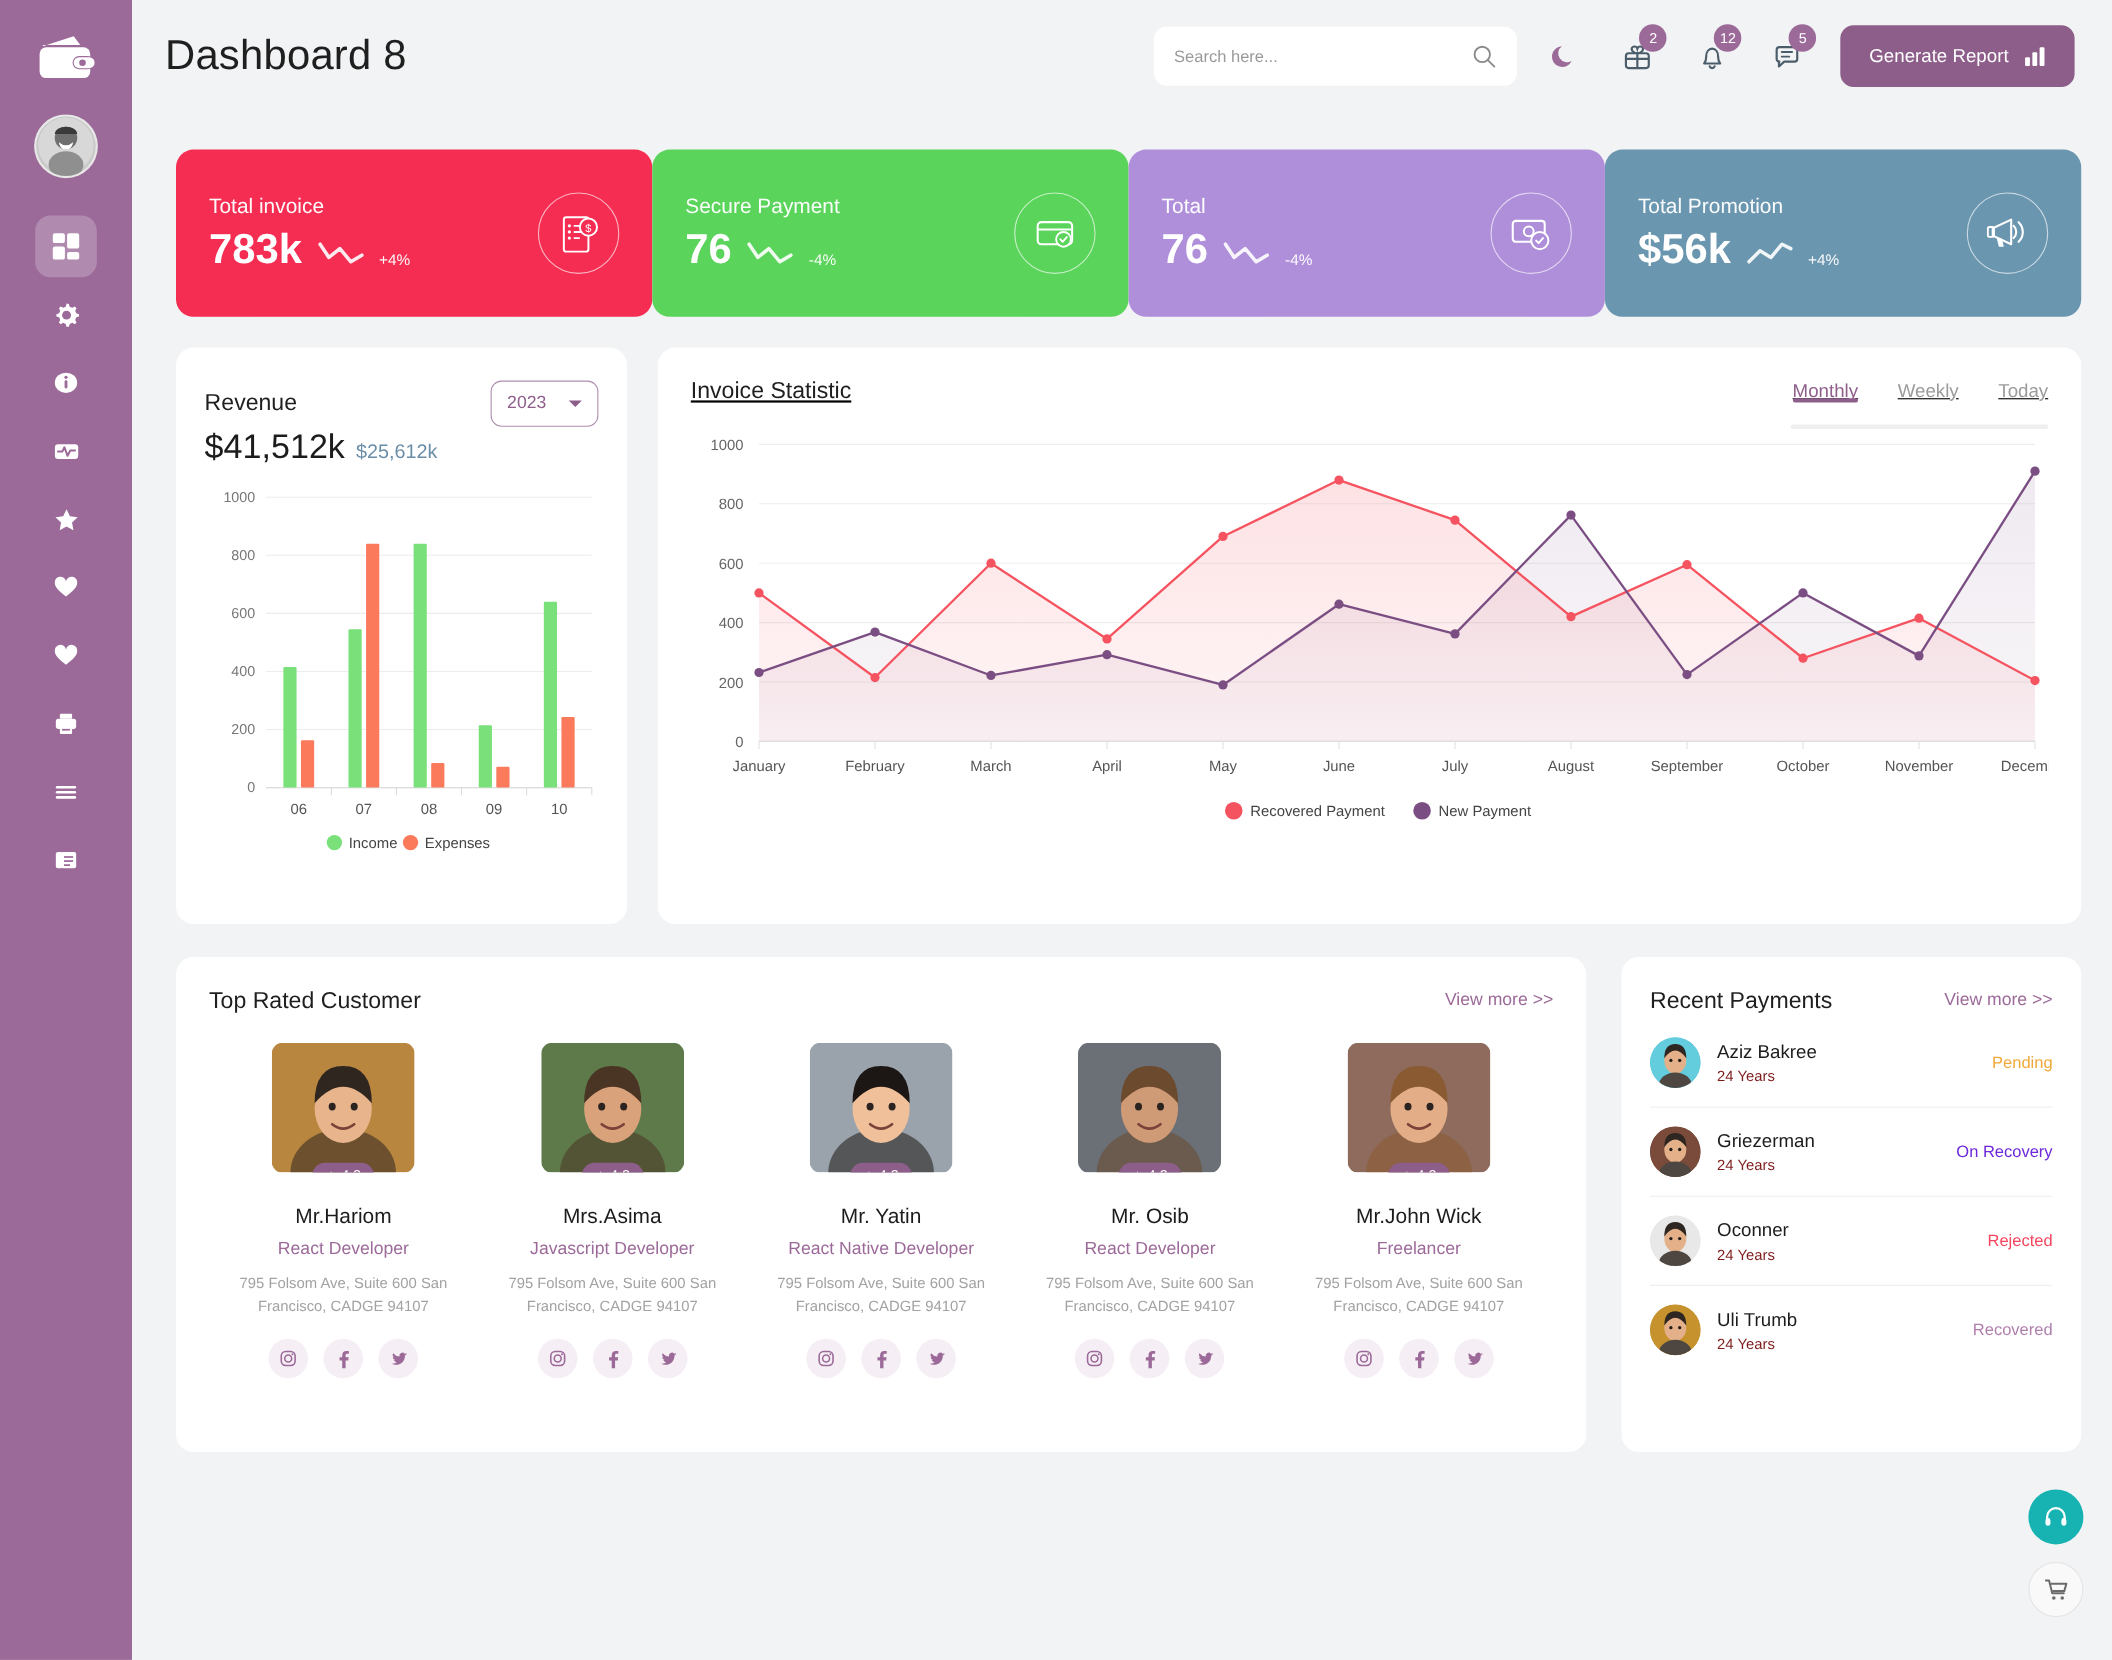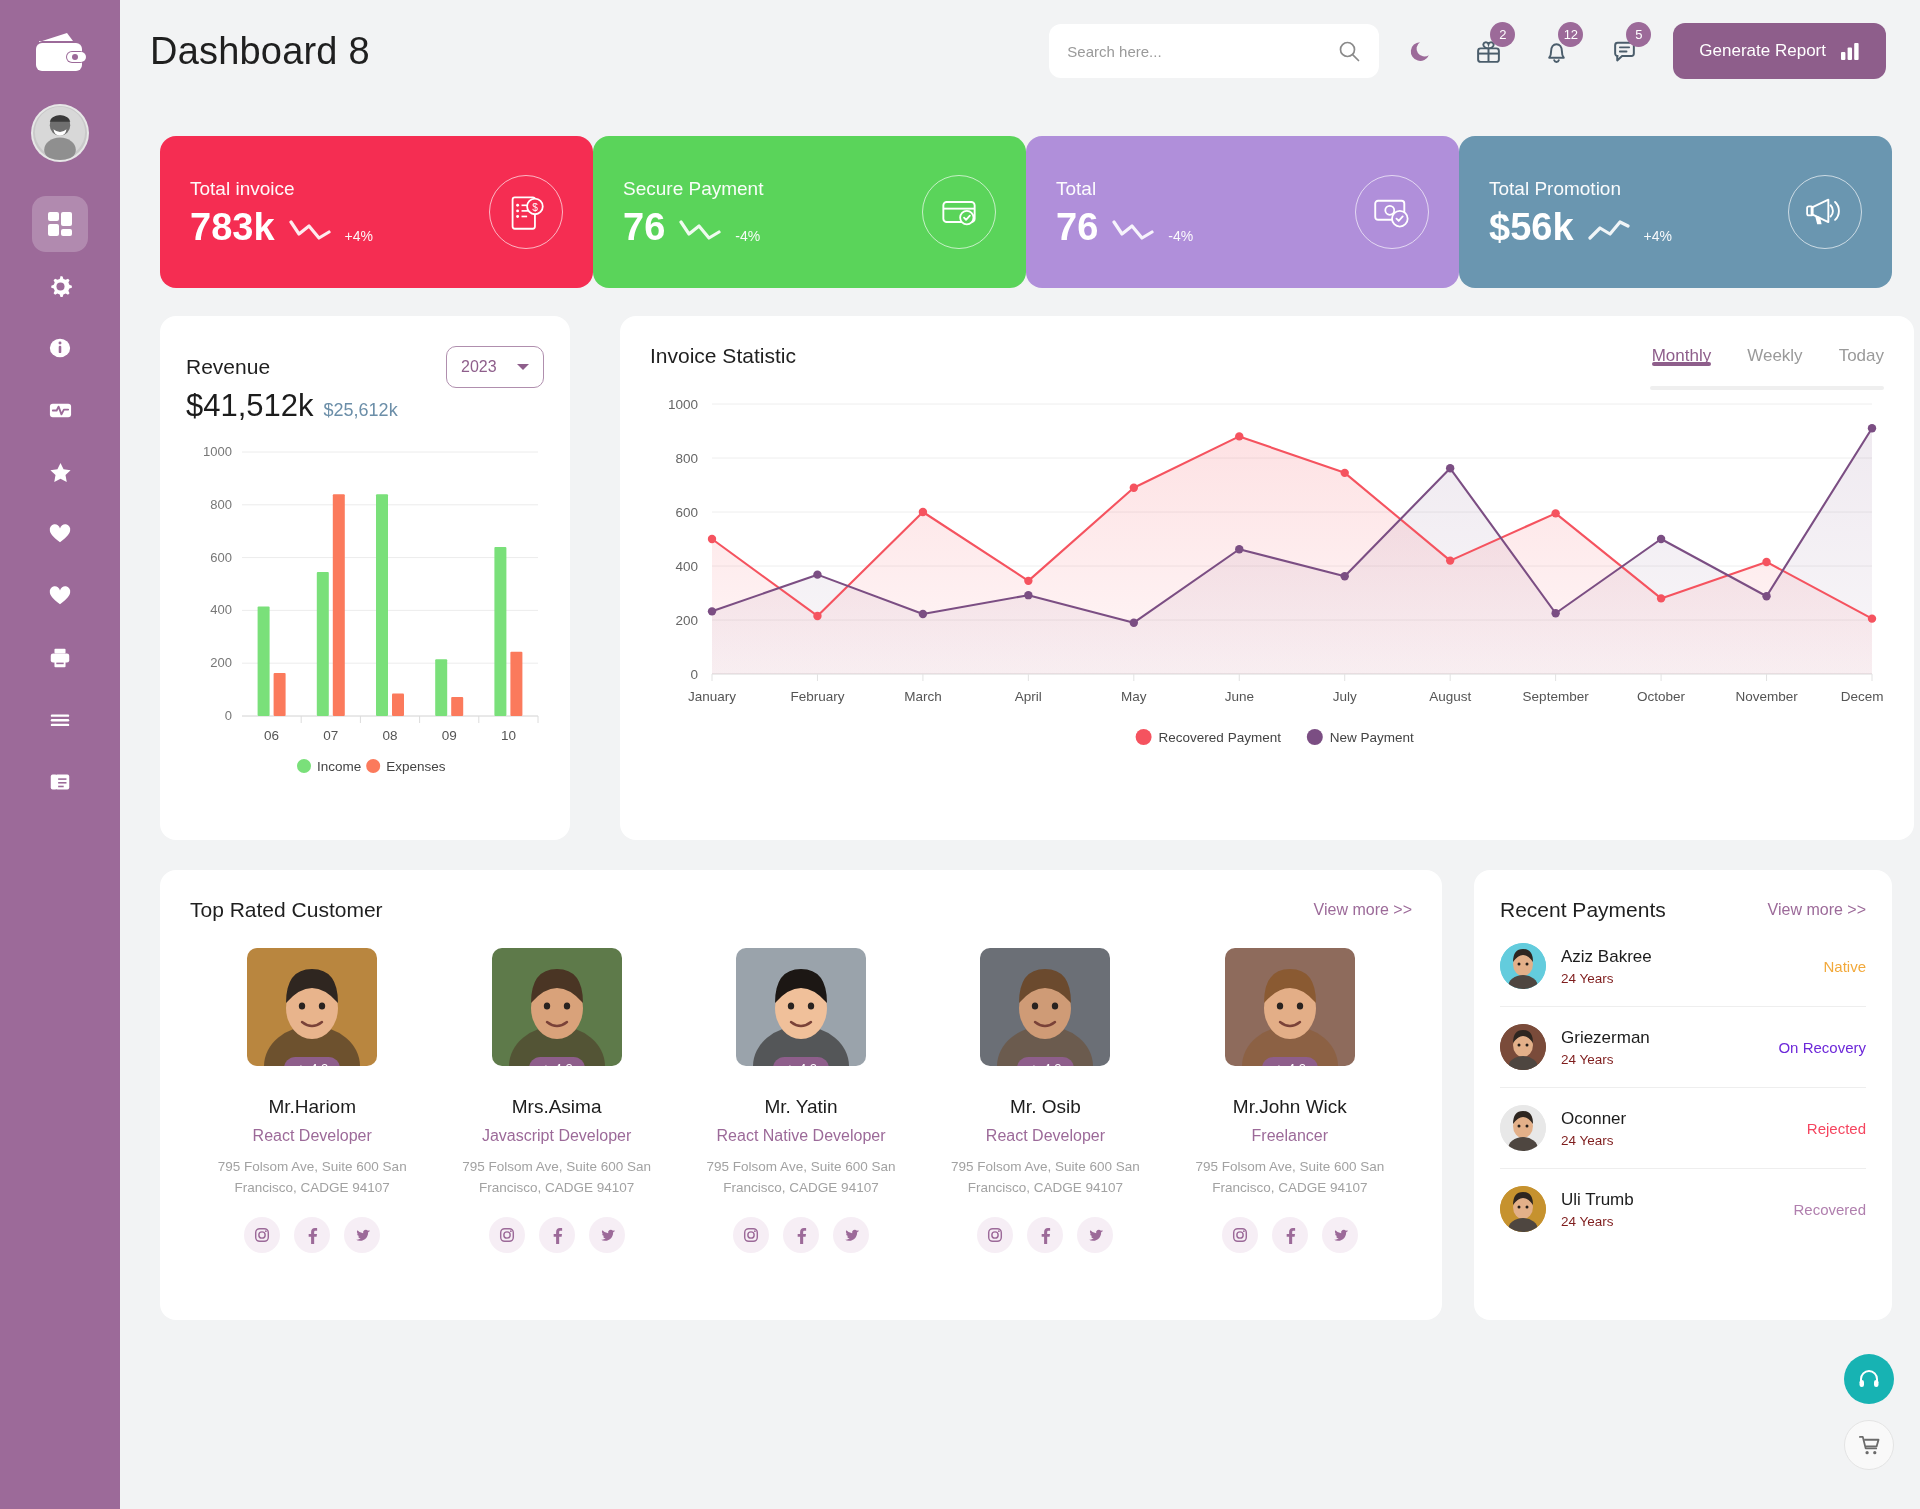--- a/index.html
+++ b/index.html
@@ -79,21 +79,21 @@
   .panel-head { display: flex; align-items: center; justify-content: space-between; }
   .panel-title { font-size: 21px; color: #1f1f1f; font-weight: 400;}
   #year-select {
     width: 98px; height: 42px; border: 1.3px solid #b08fae; border-radius: 10px;
     color: #8e5e8b; font-size: 16px; display: flex; align-items: center;
     justify-content: space-between; padding: 0 14px; cursor: pointer; background: #fff;
   }
   .rev-amounts { display: flex; align-items: baseline; gap: 10px; }
   .rev-main { font-size: 31px; color: #1c1c1c; font-weight: 500;}
   .rev-sub { font-size: 18px; color: #6b8ea8; }
-  #invoice-panel { left: 620px; top: 316px; width: 1294px; height: 524px; padding: 28px 30px; }
+  #invoice-panel { left: 598px; top: 316px; width: 1294px; height: 524px; padding: 28px 30px; text-decoration: underline; }
   .tabs { display: flex; gap: 36px; align-items: center; }
   .tab { font-size: 17px; color: #9a9a9a; cursor: pointer; position: relative;}
   .tab.active { color: #8e5e8b; }
   .tab-underline { position: absolute; height: 4px; border-radius: 3px; background: #eeeeee; bottom: 0; left: 0; right: 0;}
   .tab.active .tab-underline { background: #8e5e8b; }
   
   #customer-panel { left: 160px; top: 870px; width: 1282px; height: 450px; padding: 28px 30px; }
   .view-more { font-size: 16px; color: #9c6a99; cursor: pointer; }
   .cust-grid { display: flex; margin-top: 26px; }
   .cust { flex: 1; display: flex; flex-direction: column; align-items: center; }
@@ -727,21 +727,21 @@
             <ellipse cx="23" cy="21" rx="10" ry="12" fill="#e3b089"></ellipse>
             <path d="M13 19 q10-14 20 0 q0-13 -10-13 q-10 0 -10 13z" fill="#2e2620"></path>
             <ellipse cx="23" cy="44" rx="15" ry="12" fill="#4e4640"></ellipse>
             <circle cx="19" cy="21" r="1.5" fill="#221c18"></circle>
             <circle cx="27" cy="21" r="1.5" fill="#221c18"></circle>
           </svg></div>
         <div class="pay-info">
           <div class="pay-name">Aziz Bakree</div>
           <div class="pay-age">24 Years</div>
         </div>
-        <div class="pay-status" style="color:#f2a93b">Native</div>
+        <div class="pay-status" style="color:#f2a93b">Pending</div>
       </div>
       <div class="pay-row">
         <div class="pay-av" style="background:#7a4b3a;overflow:hidden"><svg viewBox="0 0 46 46" width="46" height="46">
             <circle cx="23" cy="23" r="23" fill="#7a4b3a"></circle>
             <ellipse cx="23" cy="21" rx="10" ry="12" fill="#e3b089"></ellipse>
             <path d="M13 19 q10-14 20 0 q0-13 -10-13 q-10 0 -10 13z" fill="#2e2620"></path>
             <ellipse cx="23" cy="44" rx="15" ry="12" fill="#4e4640"></ellipse>
             <circle cx="19" cy="21" r="1.5" fill="#221c18"></circle>
             <circle cx="27" cy="21" r="1.5" fill="#221c18"></circle>
           </svg></div>

